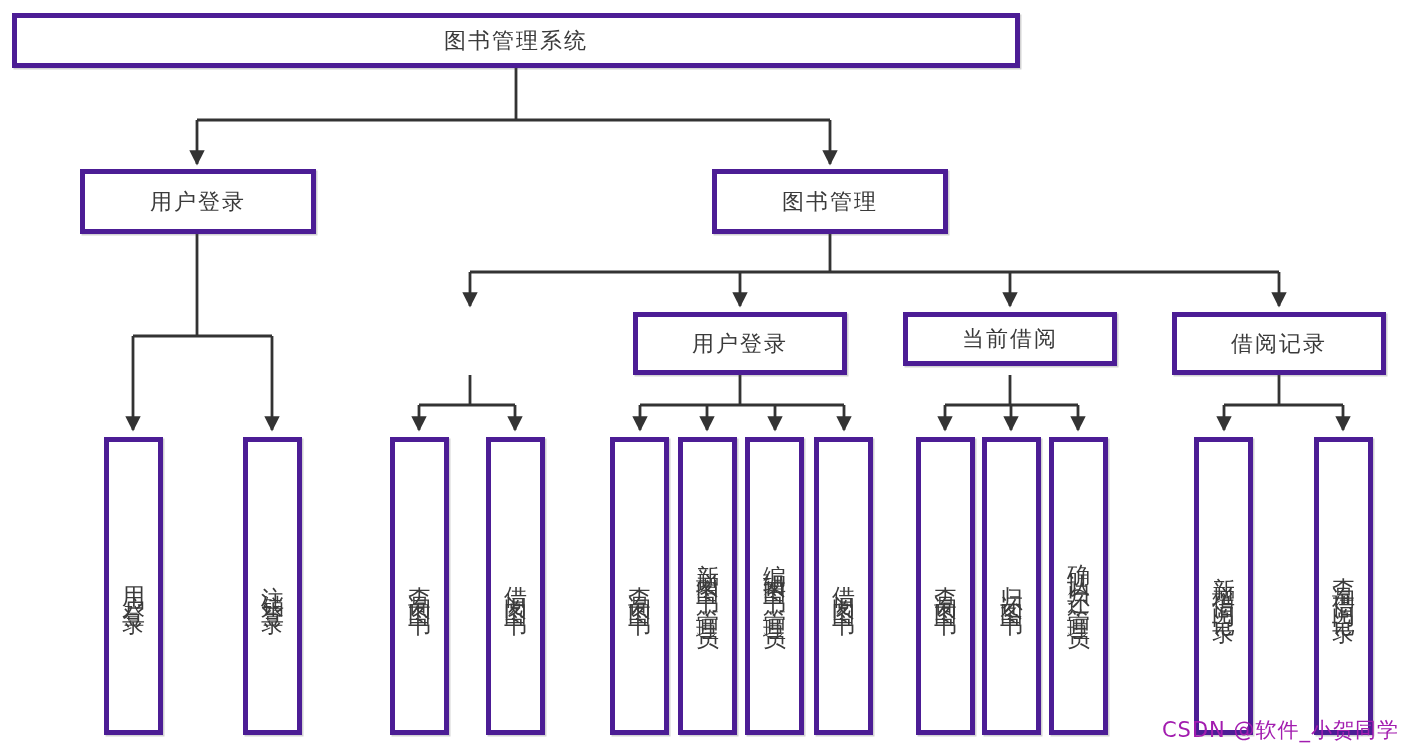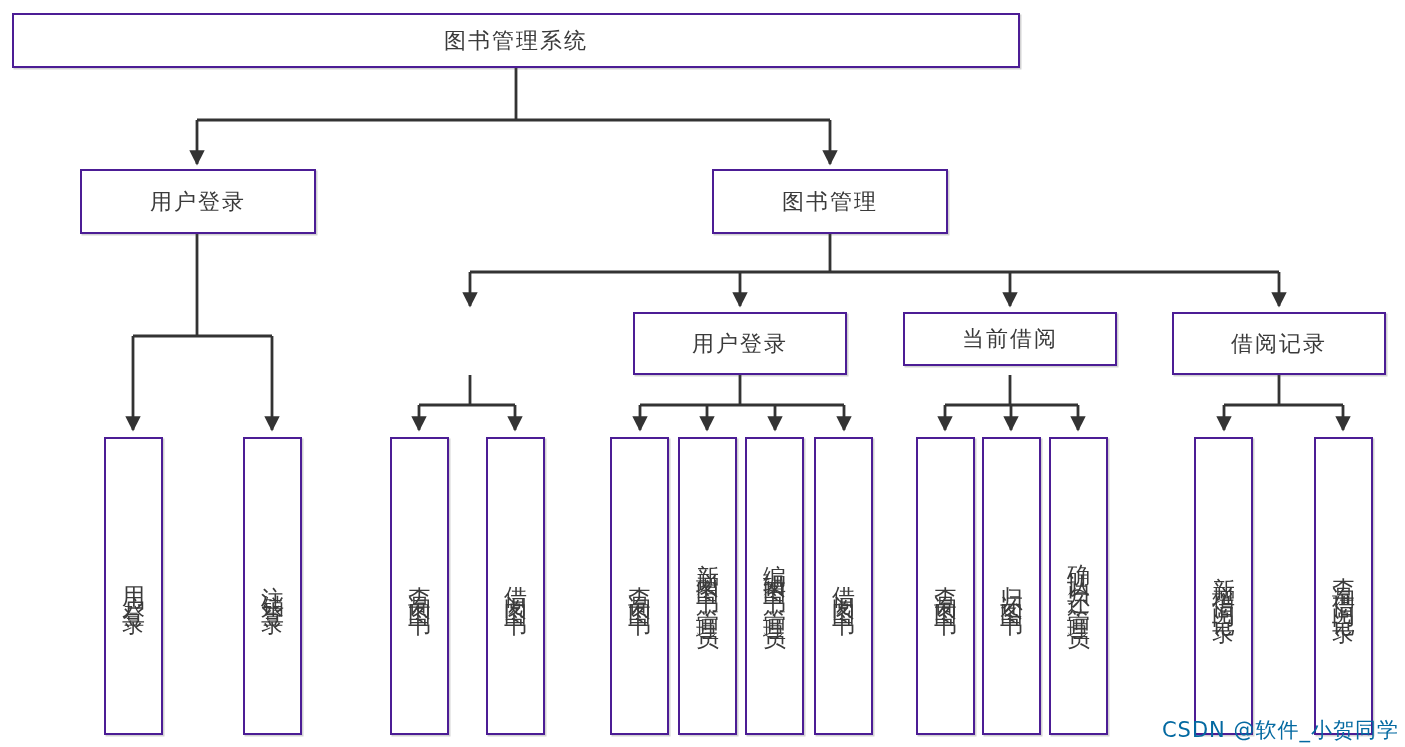--- a/index.html
+++ b/index.html
@@ -8,21 +8,21 @@
     width:1405px;height:747px;
     background:#ffffff;
     font-family:"DejaVu Sans","Liberation Sans",sans-serif;
     overflow:hidden;
   }
   .wires{position:absolute;left:0;top:0;width:1405px;height:747px;pointer-events:none;}
   .box{
     position:absolute;
     box-sizing:border-box;
     background:#ffffff;
-    border:2px solid #4c1d95;
+    border:5px solid #4c1d95;
     display:flex;align-items:center;justify-content:center;
     color:#3a3a3a;
     box-shadow:1.5px 1.5px 0 rgba(80,80,80,.25);
   }
   .box.h{
     font-size:22px;
     letter-spacing:2px;
     white-space:nowrap;
   }
   .box.v{
@@ -30,21 +30,21 @@
     writing-mode:vertical-lr;
     text-orientation:upright;
     letter-spacing:9px;
     line-height:1;
     text-align:center;
   }
   .watermark{
     position:absolute;
     right:6px;bottom:3px;
     font-size:21px;
-    color:#0369a1;
+    color:#a21caf;
     letter-spacing:1px;
     white-space:nowrap;
   }
 </style>
 </head>
 <body>
 
 <div class="canvas">
 
   <svg class="wires" viewBox="0 0 1405 747">

